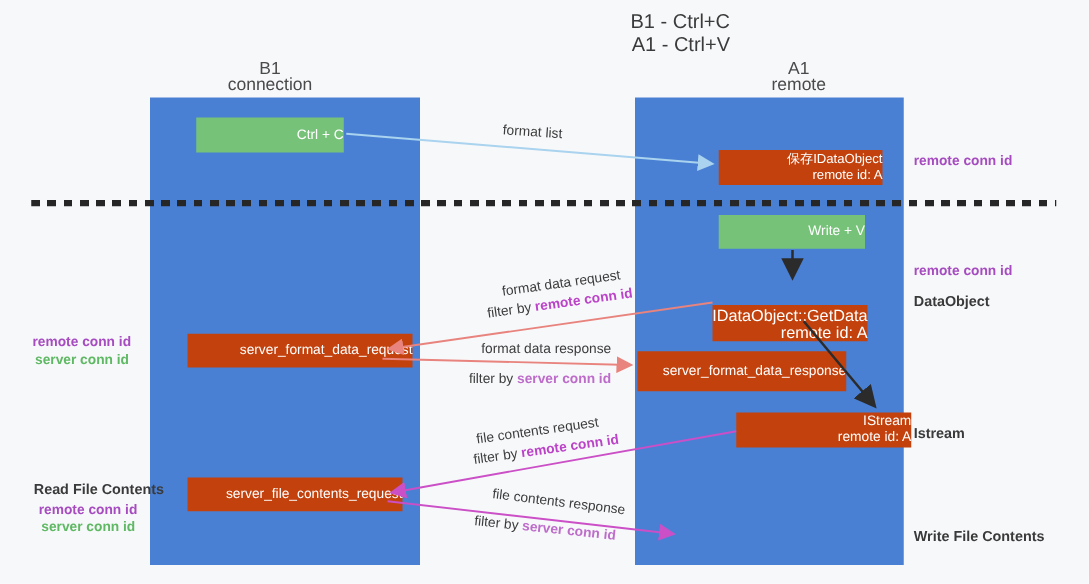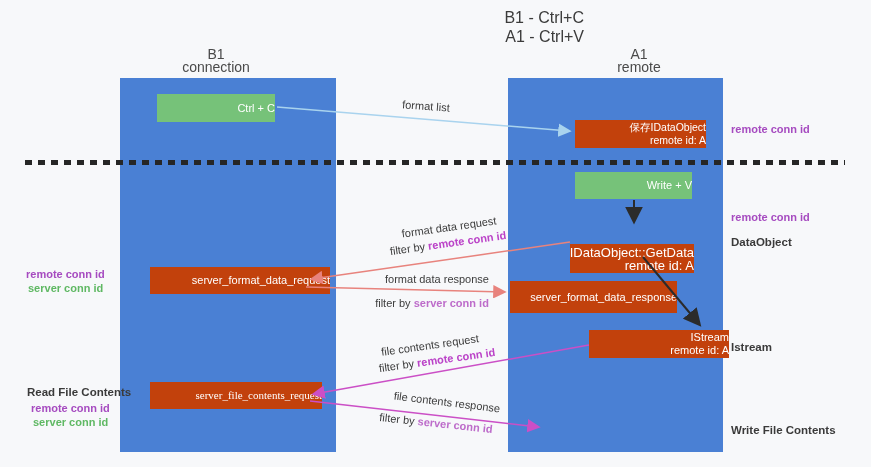--- a/index.html
+++ b/index.html
@@ -92,21 +92,21 @@
 
   <div class="node orange" style="left:510px;top:281px;width:155px;height:32px;">
     <span>server_format_data_response</span>
   </div>
 
   <div class="node orange" style="left:589px;top:330px;width:128px;height:28px;">
     <span>IStream</span>
     <span>remote id: A</span>
   </div>
 
-  <div class="node orange" style="left:150px;top:382px;width:160px;height:27px;font-family:Liberation Serif, serif;">
+  <div class="node orange" style="left:150px;top:382px;width:160px;height:27px;">
     <span>server_file_contents_request</span>
   </div>
 
 
   <div class="side-label purple-id" style="left:731px;top:123px;">remote conn id</div>
   <div class="side-label purple-id" style="left:731px;top:211px;">remote conn id</div>
   <div class="side-label" style="left:731px;top:236px;">DataObject</div>
   <div class="side-label" style="left:731px;top:341px;">Istream</div>
   <div class="side-label" style="left:731px;top:424px;">Write File Contents</div>
 

